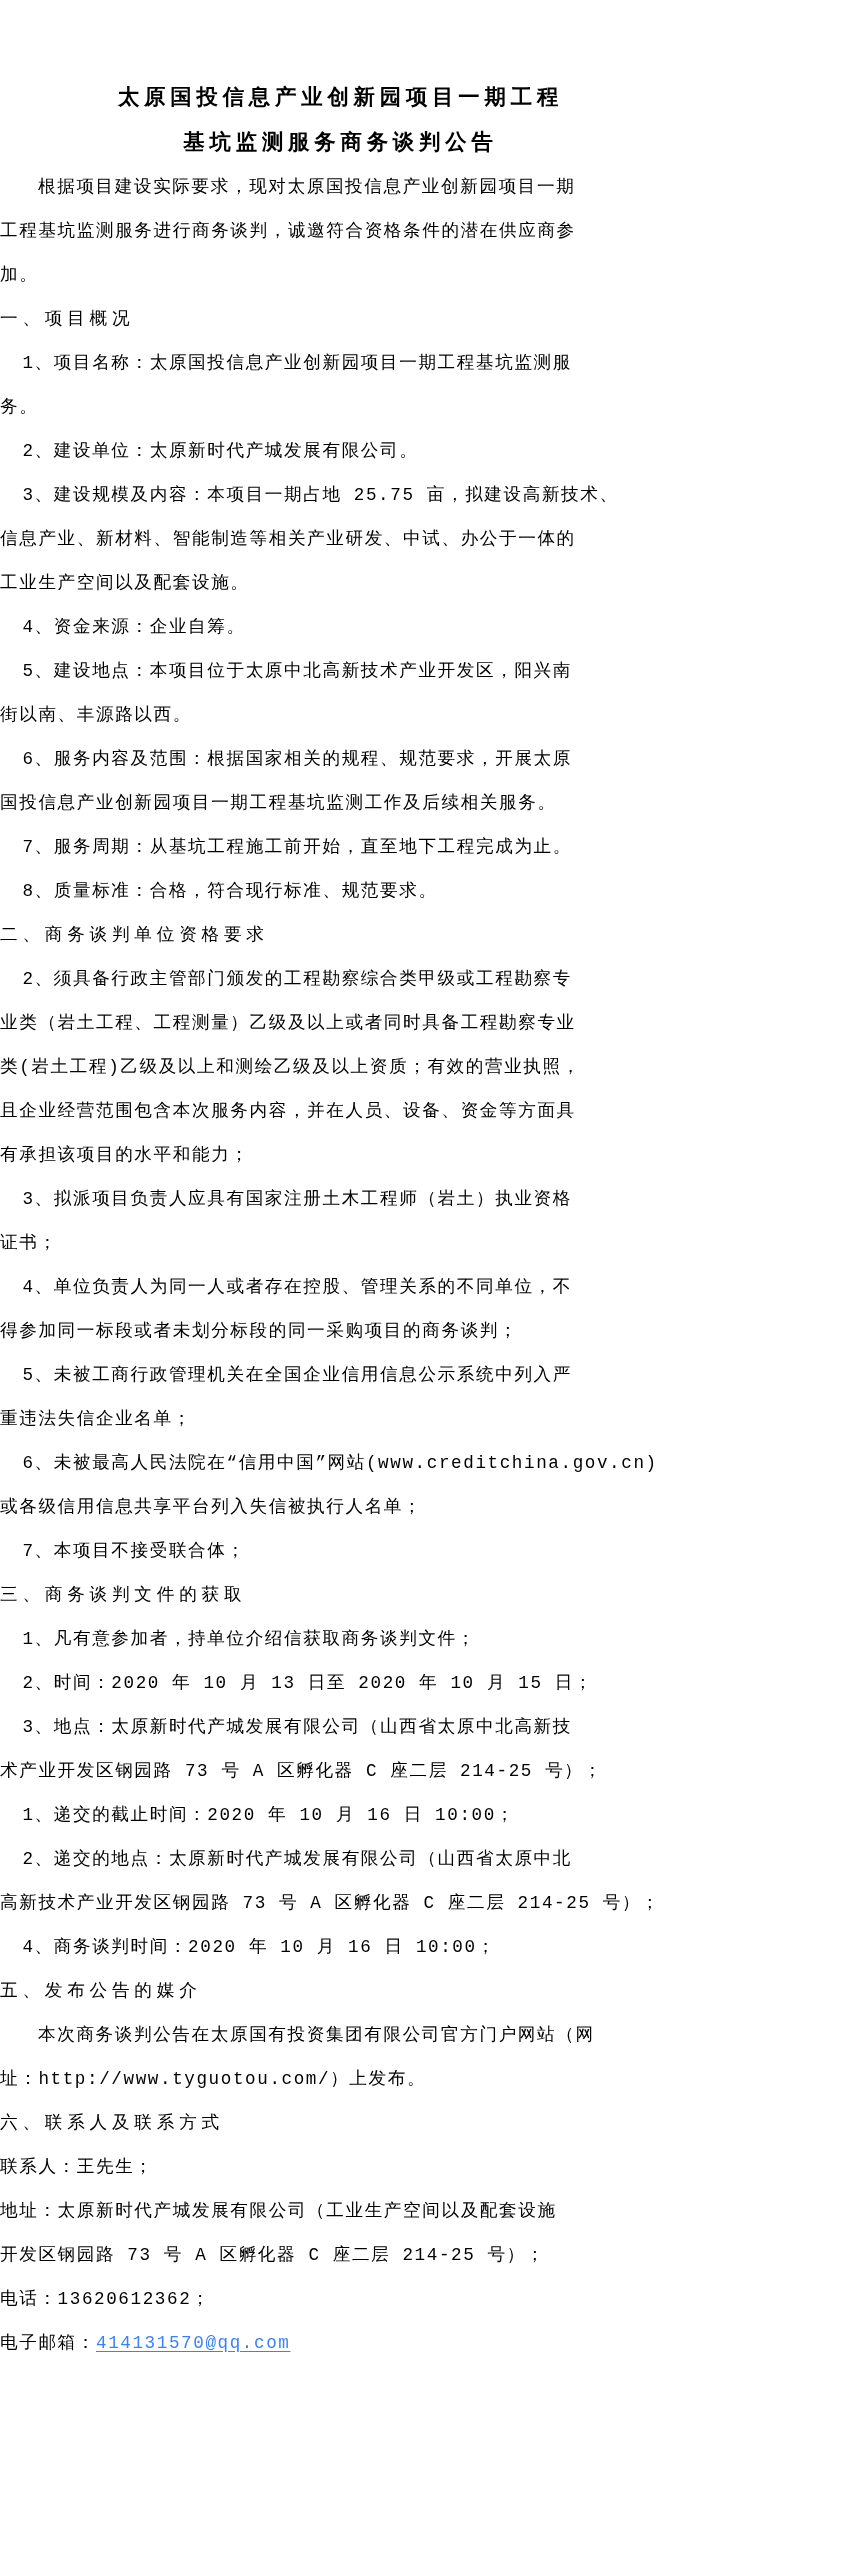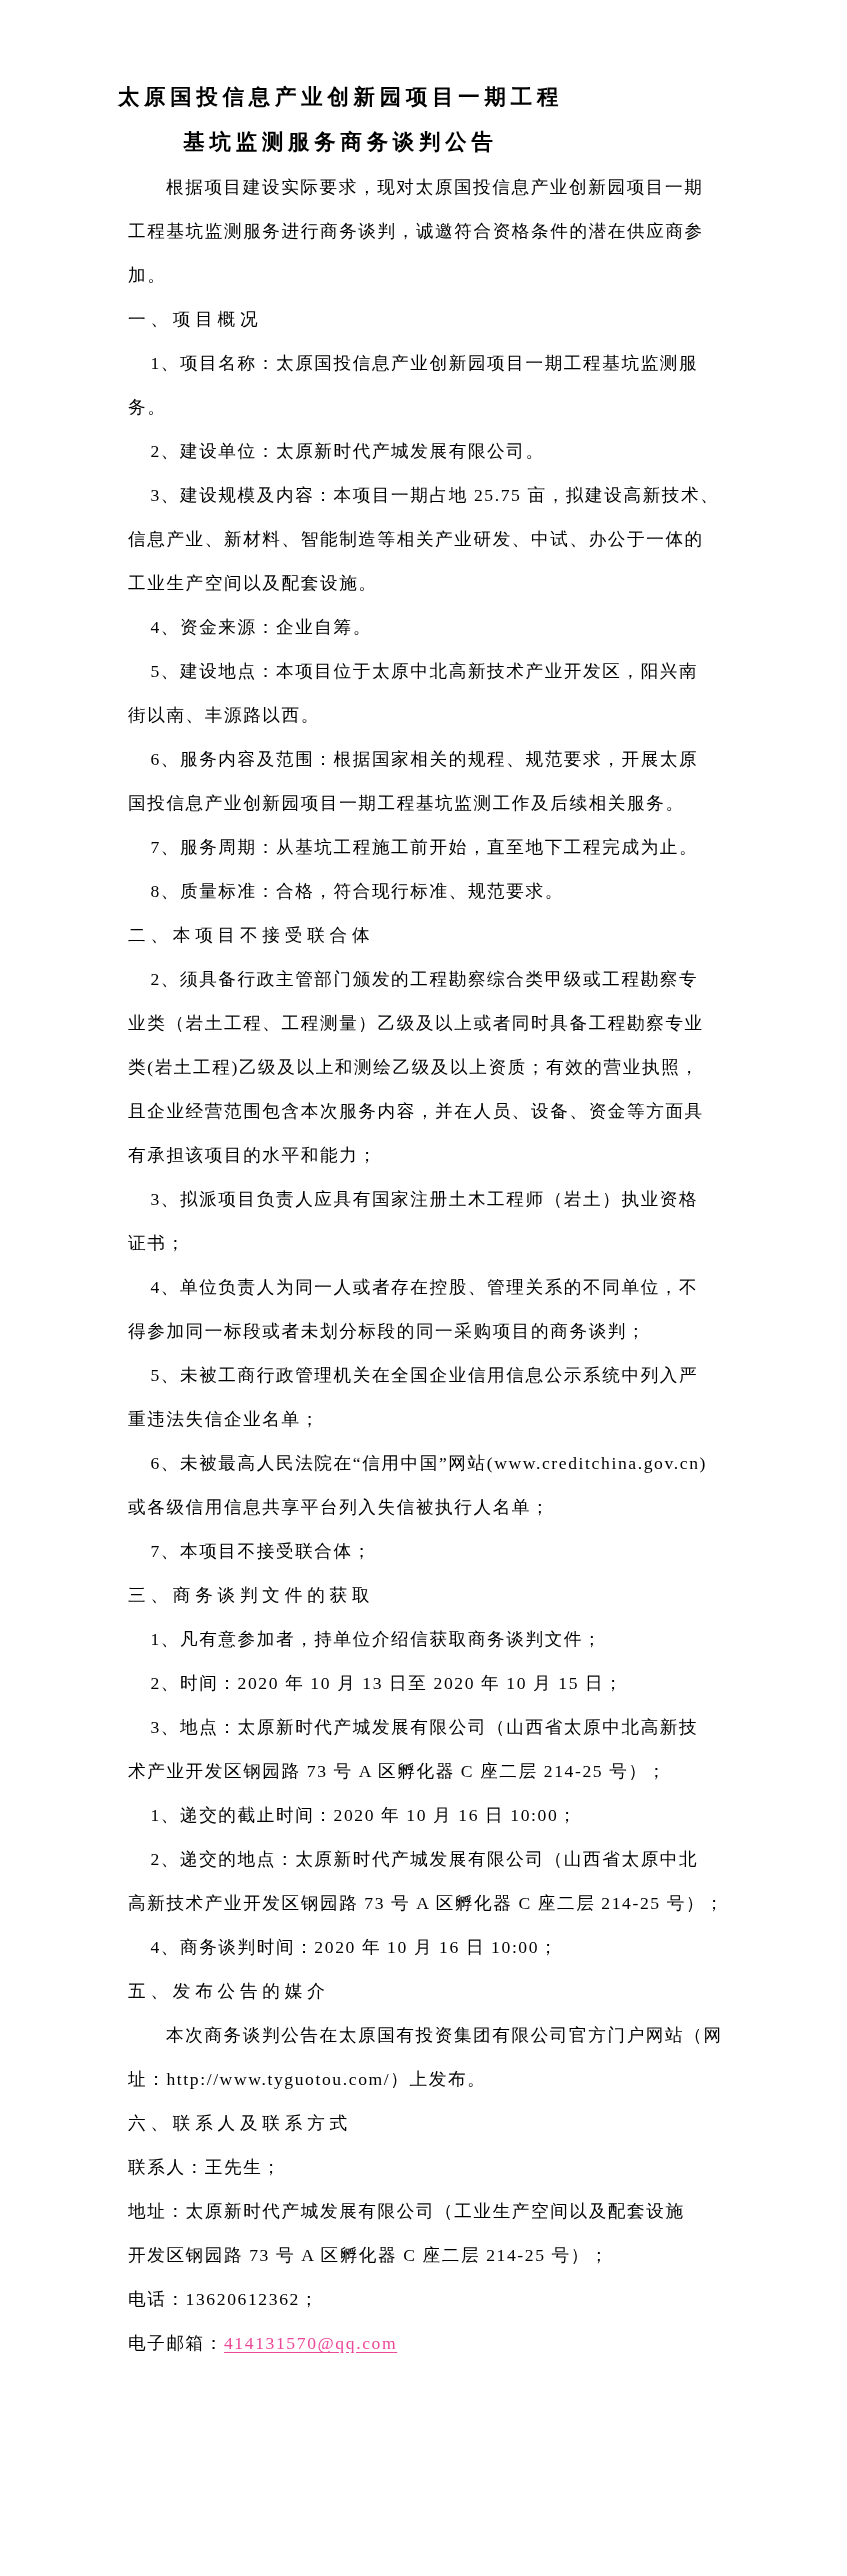--- a/index.html
+++ b/index.html
@@ -26,21 +26,21 @@
     text-align: center;
     font-size: 21.4px;
     line-height: 45px;
     height: 45px;
     font-weight: bold;
     letter-spacing: 4.8px;
     white-space: nowrap;
     font-family: "Liberation Serif", "DejaVu Serif", serif;
   }
   .doc-body {
-    margin-left: 128px;
+    font-family: Liberation Mono, monospace;
   }
   .doc-line {
     font-size: 17.6px;
     line-height: 44px;
     height: 44px;
     letter-spacing: 1.6px;
     white-space: nowrap;
     color: #000000;
   }
   .doc-line.heading {
@@ -73,21 +73,21 @@
       <div class="doc-line indent-item">3、建设规模及内容：本项目一期占地 25.75 亩，拟建设高新技术、</div>
       <div class="doc-line">信息产业、新材料、智能制造等相关产业研发、中试、办公于一体的</div>
       <div class="doc-line">工业生产空间以及配套设施。</div>
       <div class="doc-line indent-item">4、资金来源：企业自筹。</div>
       <div class="doc-line indent-item">5、建设地点：本项目位于太原中北高新技术产业开发区，阳兴南</div>
       <div class="doc-line">街以南、丰源路以西。</div>
       <div class="doc-line indent-item">6、服务内容及范围：根据国家相关的规程、规范要求，开展太原</div>
       <div class="doc-line">国投信息产业创新园项目一期工程基坑监测工作及后续相关服务。</div>
       <div class="doc-line indent-item">7、服务周期：从基坑工程施工前开始，直至地下工程完成为止。</div>
       <div class="doc-line indent-item">8、质量标准：合格，符合现行标准、规范要求。</div>
-      <div class="doc-line heading">二、本项目不接受联合体</div>
+      <div class="doc-line heading">二、商务谈判单位资格要求</div>
       <div class="doc-line indent-item">2、须具备行政主管部门颁发的工程勘察综合类甲级或工程勘察专</div>
       <div class="doc-line">业类（岩土工程、工程测量）乙级及以上或者同时具备工程勘察专业</div>
       <div class="doc-line">类(岩土工程)乙级及以上和测绘乙级及以上资质；有效的营业执照，</div>
       <div class="doc-line">且企业经营范围包含本次服务内容，并在人员、设备、资金等方面具</div>
       <div class="doc-line">有承担该项目的水平和能力；</div>
       <div class="doc-line indent-item">3、拟派项目负责人应具有国家注册土木工程师（岩土）执业资格</div>
       <div class="doc-line">证书；</div>
       <div class="doc-line indent-item">4、单位负责人为同一人或者存在控股、管理关系的不同单位，不</div>
       <div class="doc-line">得参加同一标段或者未划分标段的同一采购项目的商务谈判；</div>
       <div class="doc-line indent-item">5、未被工商行政管理机关在全国企业信用信息公示系统中列入严</div>
@@ -105,16 +105,16 @@
       <div class="doc-line">高新技术产业开发区钢园路 73 号 A 区孵化器 C 座二层 214-25 号）；</div>
       <div class="doc-line indent-item">4、商务谈判时间：2020 年 10 月 16 日 10:00；</div>
       <div class="doc-line heading">五、发布公告的媒介</div>
       <div class="doc-line indent-para">本次商务谈判公告在太原国有投资集团有限公司官方门户网站（网</div>
       <div class="doc-line">址：http://www.tyguotou.com/）上发布。</div>
       <div class="doc-line heading">六、联系人及联系方式</div>
       <div class="doc-line">联系人：王先生；</div>
       <div class="doc-line">地址：太原新时代产城发展有限公司（工业生产空间以及配套设施</div>
       <div class="doc-line">开发区钢园路 73 号 A 区孵化器 C 座二层 214-25 号）；</div>
       <div class="doc-line">电话：13620612362；</div>
-      <div class="doc-line"><span>电子邮箱：</span><a href="#" class="email-link" style="color: #ec4899;">414131570@qq.com</a></div>
+      <div class="doc-line"><span>电子邮箱：</span><a href="#" class="email-link" style="color: #3b82f6;">414131570@qq.com</a></div>
     </div>
 </div>
 
 
 </body></html>

